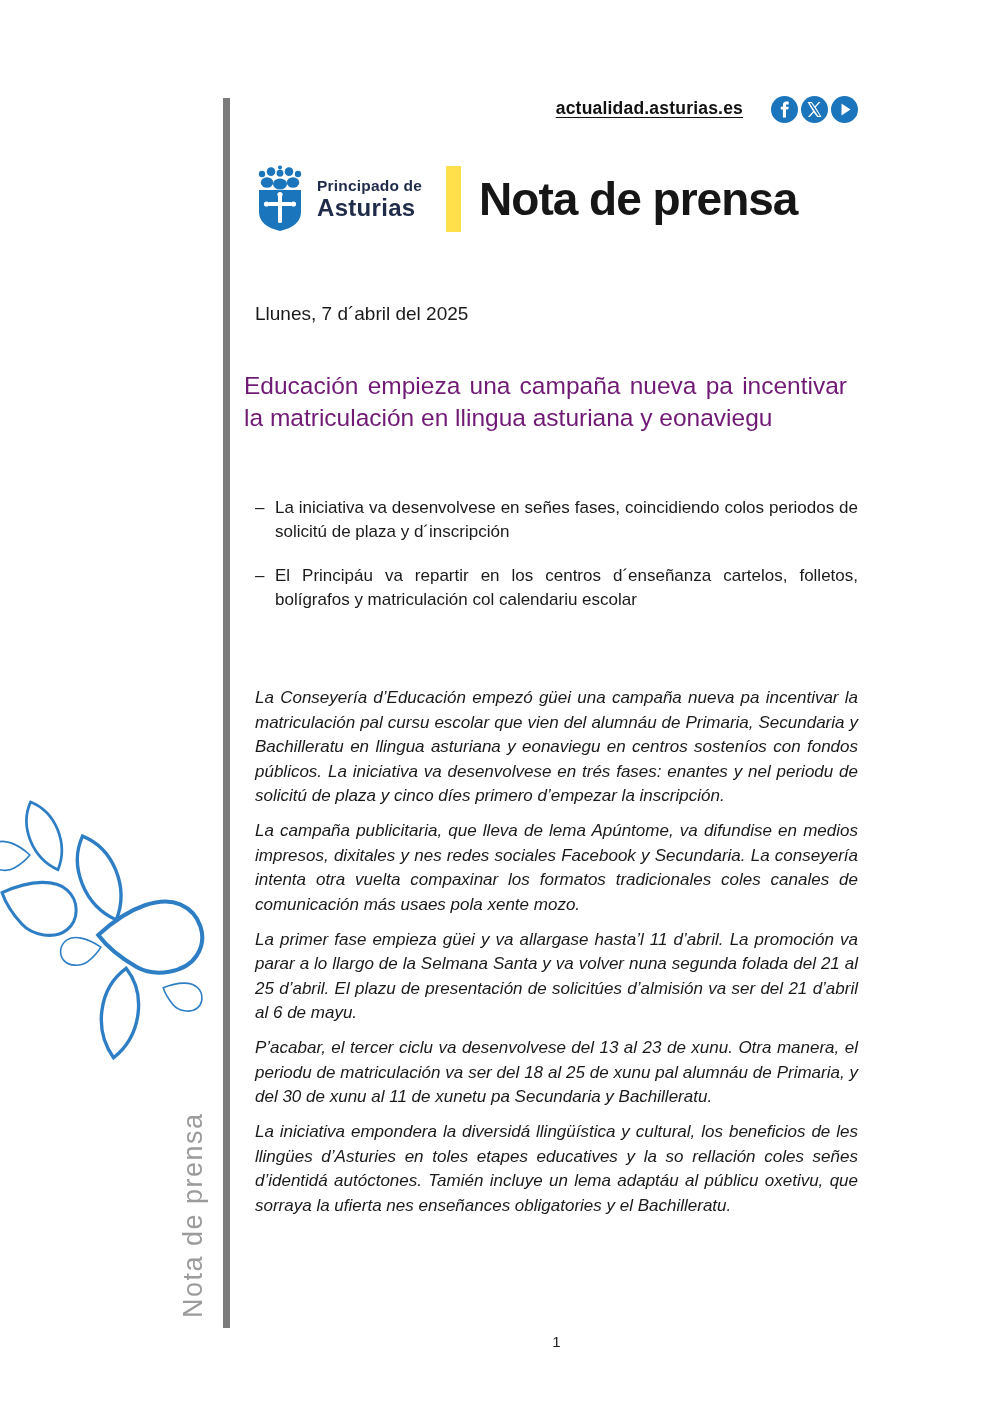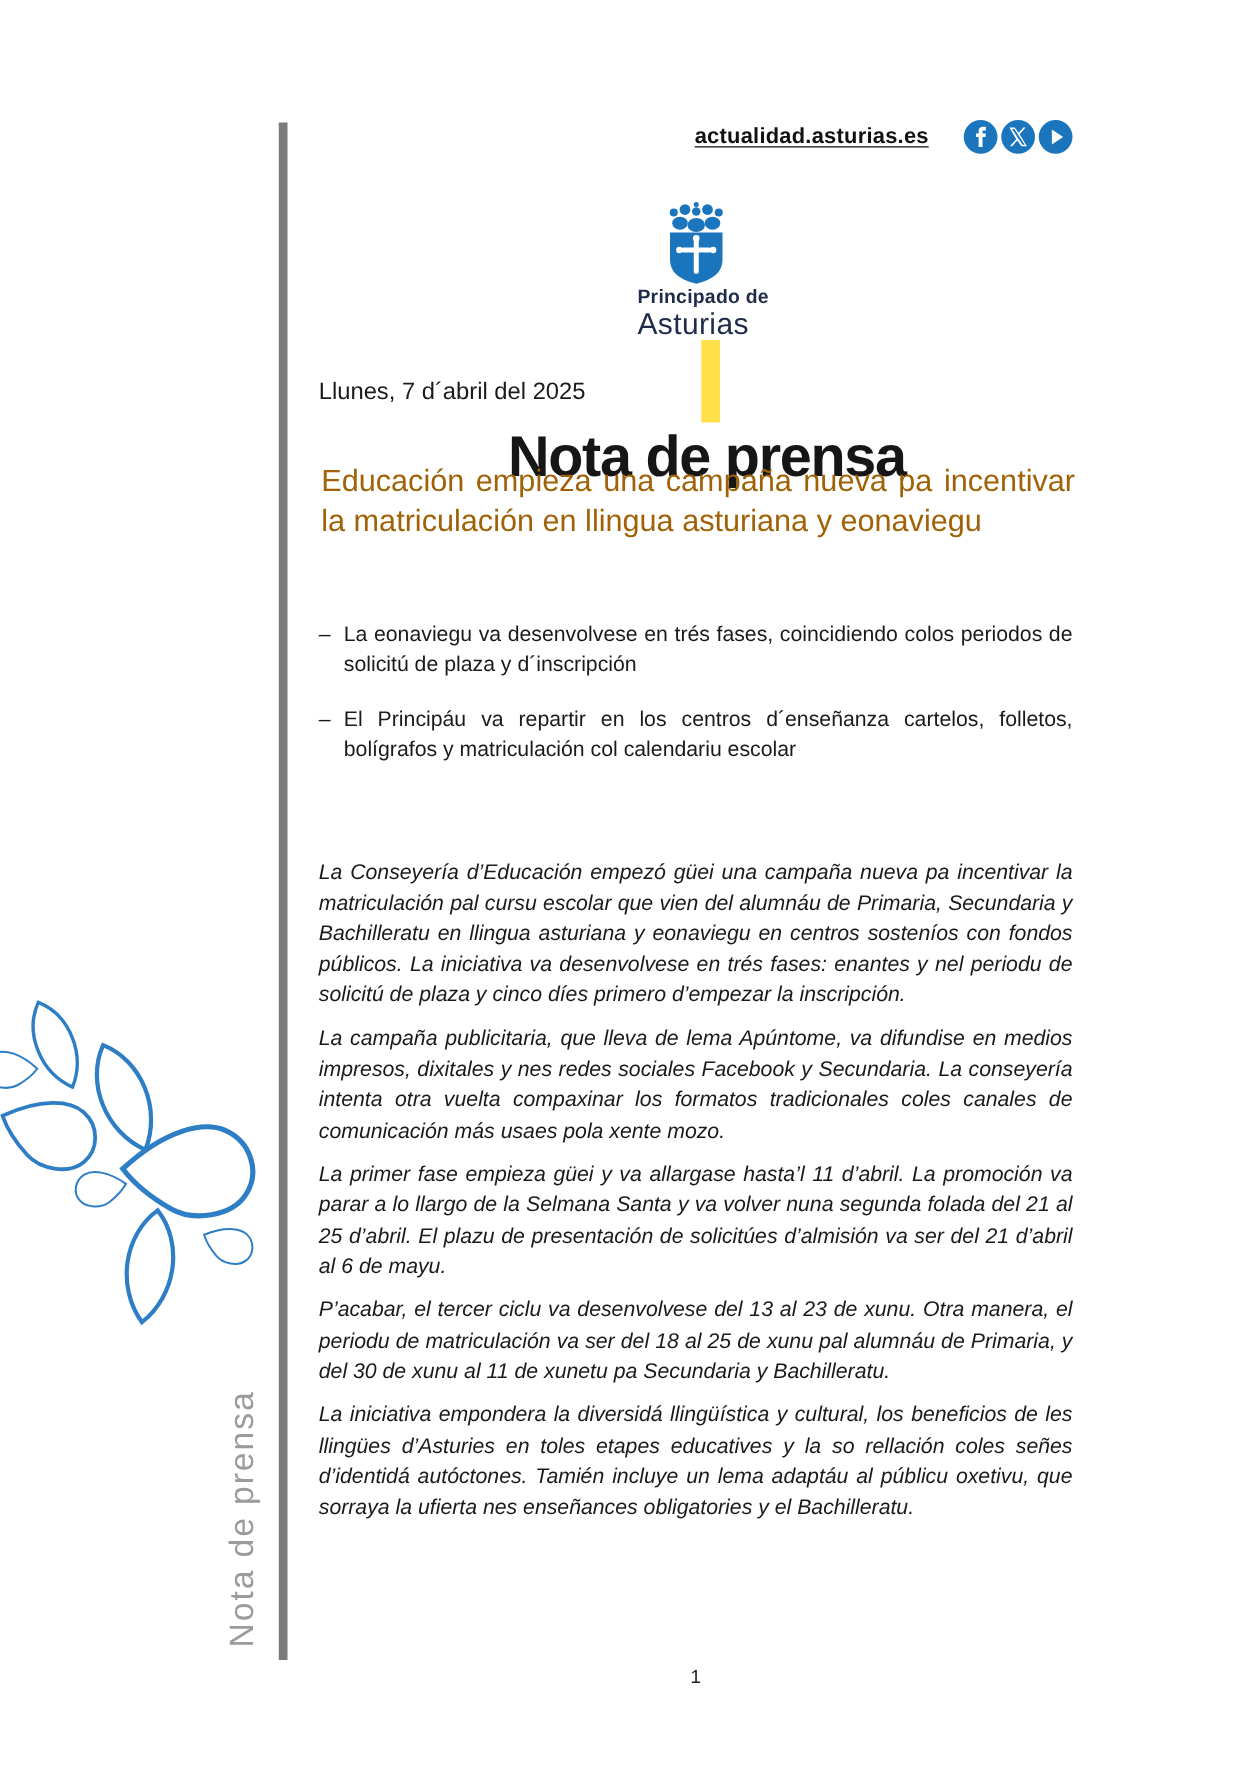--- a/index.html
+++ b/index.html
@@ -29,39 +29,39 @@
     font-size:17.5px; font-weight:bold; color:#111; text-decoration:underline;
     text-underline-offset:3px; letter-spacing:.2px; cursor:pointer;margin-left:25px;
   }
   .social { position:absolute; right:0; top:0; display:flex; gap:3px; }
   .social .circ {
     width:27px; height:27px; border-radius:50%; background:#1b75bc;
     display:flex; align-items:center; justify-content:center; cursor:pointer;
   }
 
   .logo-row { position:absolute; top:160px; left:255px; width:603px; height:78px;
-    display:flex; align-items:center;flex-direction:column; }
+    display:flex; align-items:center; }
   .crest { width:50px; height:70px; flex:0 0 auto; }
   .org { margin-left:12px; color:#1e2b49; line-height:1; }
   .org .l1 { font-size:15.5px; font-weight:bold; letter-spacing:.2px; }
-  .org .l2 { font-size:24px; font-weight:normal; margin-top:2px; letter-spacing:.3px; }
+  .org .l2 { font-size:24px; font-weight:bold; margin-top:2px; letter-spacing:.3px; }
   .ybar { width:15px; height:66px; background:#ffe04a; margin-left:24px; flex:0 0 auto; }
   .doctype {
     margin-left:18px; font-size:46px; font-weight:800; color:#161616;
     letter-spacing:-1px; white-space:nowrap;
   }
 
   .date {
     position:absolute; top:303px; left:255px; width:603px;
     font-size:19px; color:#1a1a1a;
   }
 
   .headline {
-    position:absolute; top:370px; left:257px; width:603px;
-    font-size:24.5px; line-height:31.5px; color:#a16207;
+    position:absolute; top:370px; left:244px; width:603px;
+    font-size:24.5px; line-height:31.5px; color:#701a75;
     text-align:justify; text-justify:inter-word;
   }
 
   .bullets { position:absolute; top:496px; left:255px; width:603px; }
   .bullet { display:flex; margin-bottom:20px; }
   .bullet .dash { flex:0 0 20px; font-size:17px; line-height:24px; }
   .bullet .btxt {
     flex:1; font-size:17px; line-height:24px;
     text-align:justify; text-justify:inter-word;
   }
@@ -154,21 +154,21 @@
     <div class="doctype">Nota de prensa</div>
   </div>
 
   <div class="date">Llunes, 7 d´abril del 2025</div>
 
   <h1 class="headline" style="font-weight:normal">Educación empieza una campaña nueva pa incentivar la matriculación en llingua asturiana y eonaviegu</h1>
 
   <div class="bullets">
     <div class="bullet">
       <span class="dash">–</span>
-      <span class="btxt">La eonaviegu va desenvolvese en trés fases, coincidiendo colos periodos de solicitú de plaza y d´inscripción</span>
+      <span class="btxt">La iniciativa va desenvolvese en señes fases, coincidiendo colos periodos de solicitú de plaza y d´inscripción</span>
     </div>
     <div class="bullet">
       <span class="dash">–</span>
       <span class="btxt">El Principáu va repartir en los centros d´enseñanza cartelos, folletos, bolígrafos y matriculación col calendariu escolar</span>
     </div>
   </div>
 
   <div class="body-text">
     <p>La Conseyería d’Educación empezó güei una campaña nueva pa incentivar la matriculación pal cursu escolar que vien del alumnáu de Primaria, Secundaria y Bachilleratu en llingua asturiana y eonaviegu en centros sosteníos con fondos públicos. La iniciativa va desenvolvese en trés fases: enantes y nel periodu de solicitú de plaza y cinco díes primero d’empezar la inscripción.</p>
     <p>La campaña publicitaria, que lleva de lema Apúntome, va difundise en medios impresos, dixitales y nes redes sociales Facebook y Secundaria. La conseyería intenta otra vuelta compaxinar los formatos tradicionales coles canales de comunicación más usaes pola xente mozo.</p>

